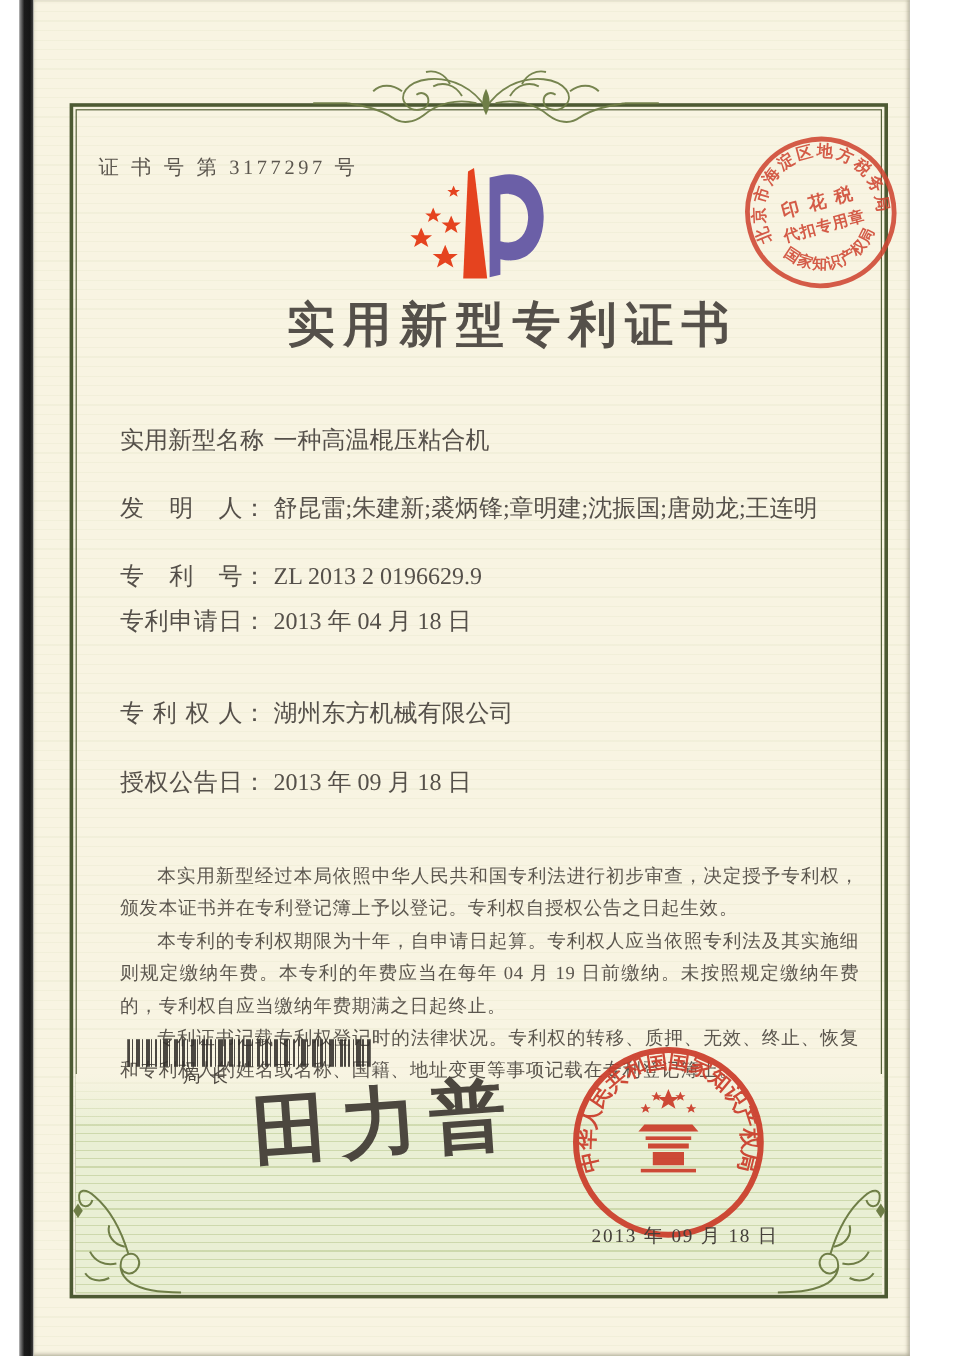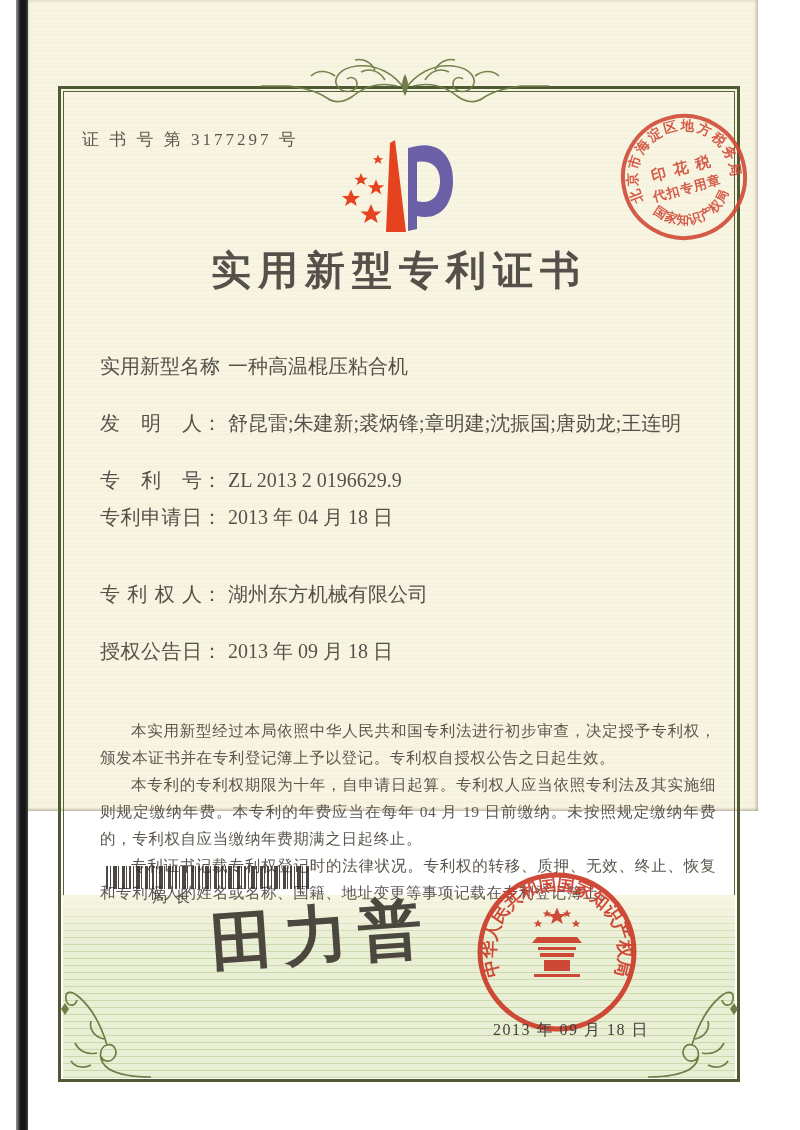--- a/index.html
+++ b/index.html
@@ -4,40 +4,40 @@
 <style>
   html,body{margin:0;padding:0;}
   body{
     width:800px;height:1130px;position:relative;background:#ffffff;overflow:hidden;
     font-family:"Liberation Serif","DejaVu Serif",serif;
   }
   
   .scan-edge{position:absolute;left:16px;top:0;width:12px;height:1130px;
     background:linear-gradient(90deg,#9a9a9a 0,#1b1b1b 35%,#151515 75%,#444 100%);}
   
-  .paper{position:absolute;left:28px;top:0;width:730px;height:811px;
+  .paper{position:absolute;left:28px;top:0;width:730px;height:1130px;
     background:
       repeating-linear-gradient(0deg,rgba(185,195,145,0.10) 0 1px,rgba(0,0,0,0) 1px 8px),
       #f8f4e2;
     box-shadow:inset -2px 0 3px rgba(120,115,95,.35), inset 0 -2px 3px rgba(120,115,95,.3);
   }
   
   .frame{position:absolute;left:30px;top:86px;width:682px;height:996px;
     border:3px solid #4d5a33;box-sizing:border-box;}
   .frame-inner{position:absolute;inset:2px;border:1px solid #55623a;}
   
   .security-zone{position:absolute;left:35px;top:895px;width:672px;height:183px;
     background:
       linear-gradient(180deg,#f8f4e2 0,rgba(248,244,226,0) 46px),
       repeating-linear-gradient(0deg,rgba(140,165,80,0.30) 0 1px,rgba(0,0,0,0) 1px 7px),
       #e9efd4;}
   .cert-no{position:absolute;left:54px;top:128px;font-size:17px;letter-spacing:3px;color:#5b564e;}
   .logo{position:absolute;left:312px;top:135px;width:170px;height:112px;}
   .title{position:absolute;left:30px;top:243px;width:682px;text-align:center;
-    font-size:40px;font-weight:600;letter-spacing:7px;color:#55504a;}
+    font-size:40px;font-weight:600;letter-spacing:7px;color:#55504a;padding-left:28px;}
   
   .field{position:absolute;left:72px;width:620px;font-size:20px;color:#55504a;white-space:nowrap;}
   .flabel{display:inline-block;width:102px;text-align:justify;text-align-last:justify;vertical-align:top;}
   .fcolon{display:inline-block;margin-right:6px;}
   .f0{top:353px}.f1{top:410px}.f2{top:467px}.f3{top:504px}.f4{top:581px}.f5{top:638px}
   
   .body-text{position:absolute;left:72px;top:671px;width:616px;color:#5b564e;
     font-size:15.5px;line-height:27px;letter-spacing:0.6px;text-align:justify;margin-top:46px;}
   .body-text p{margin:0;text-indent:2em;}
   

